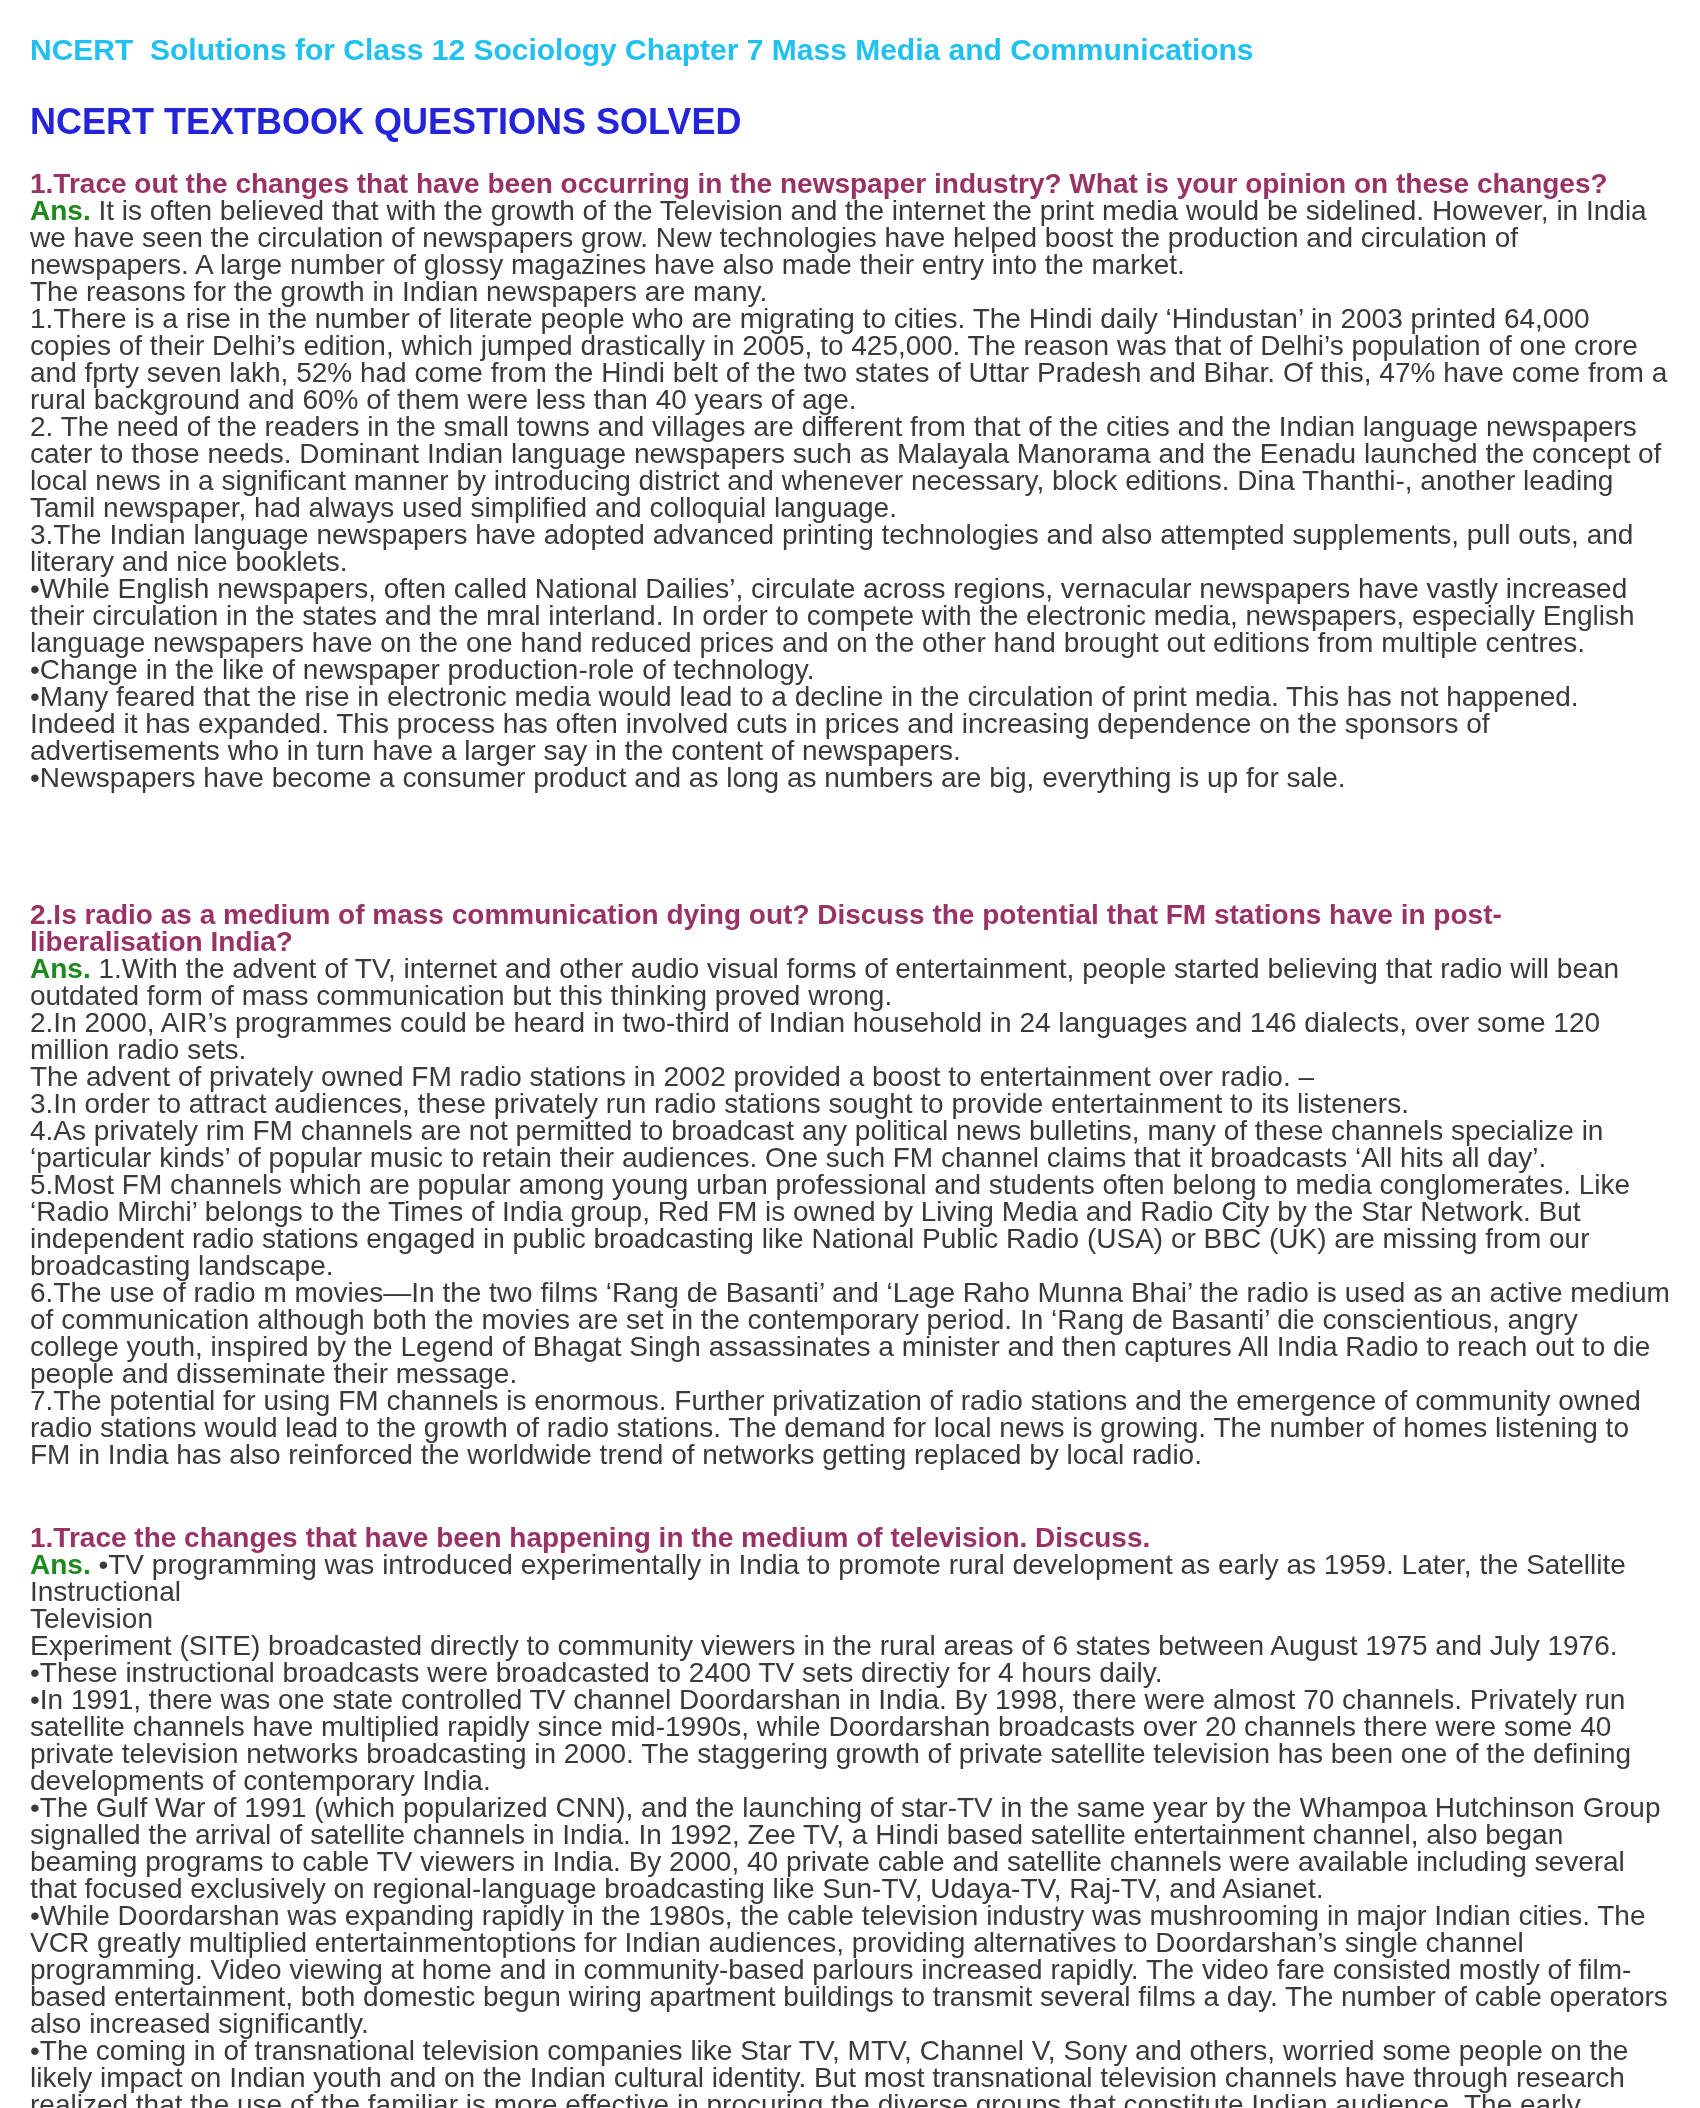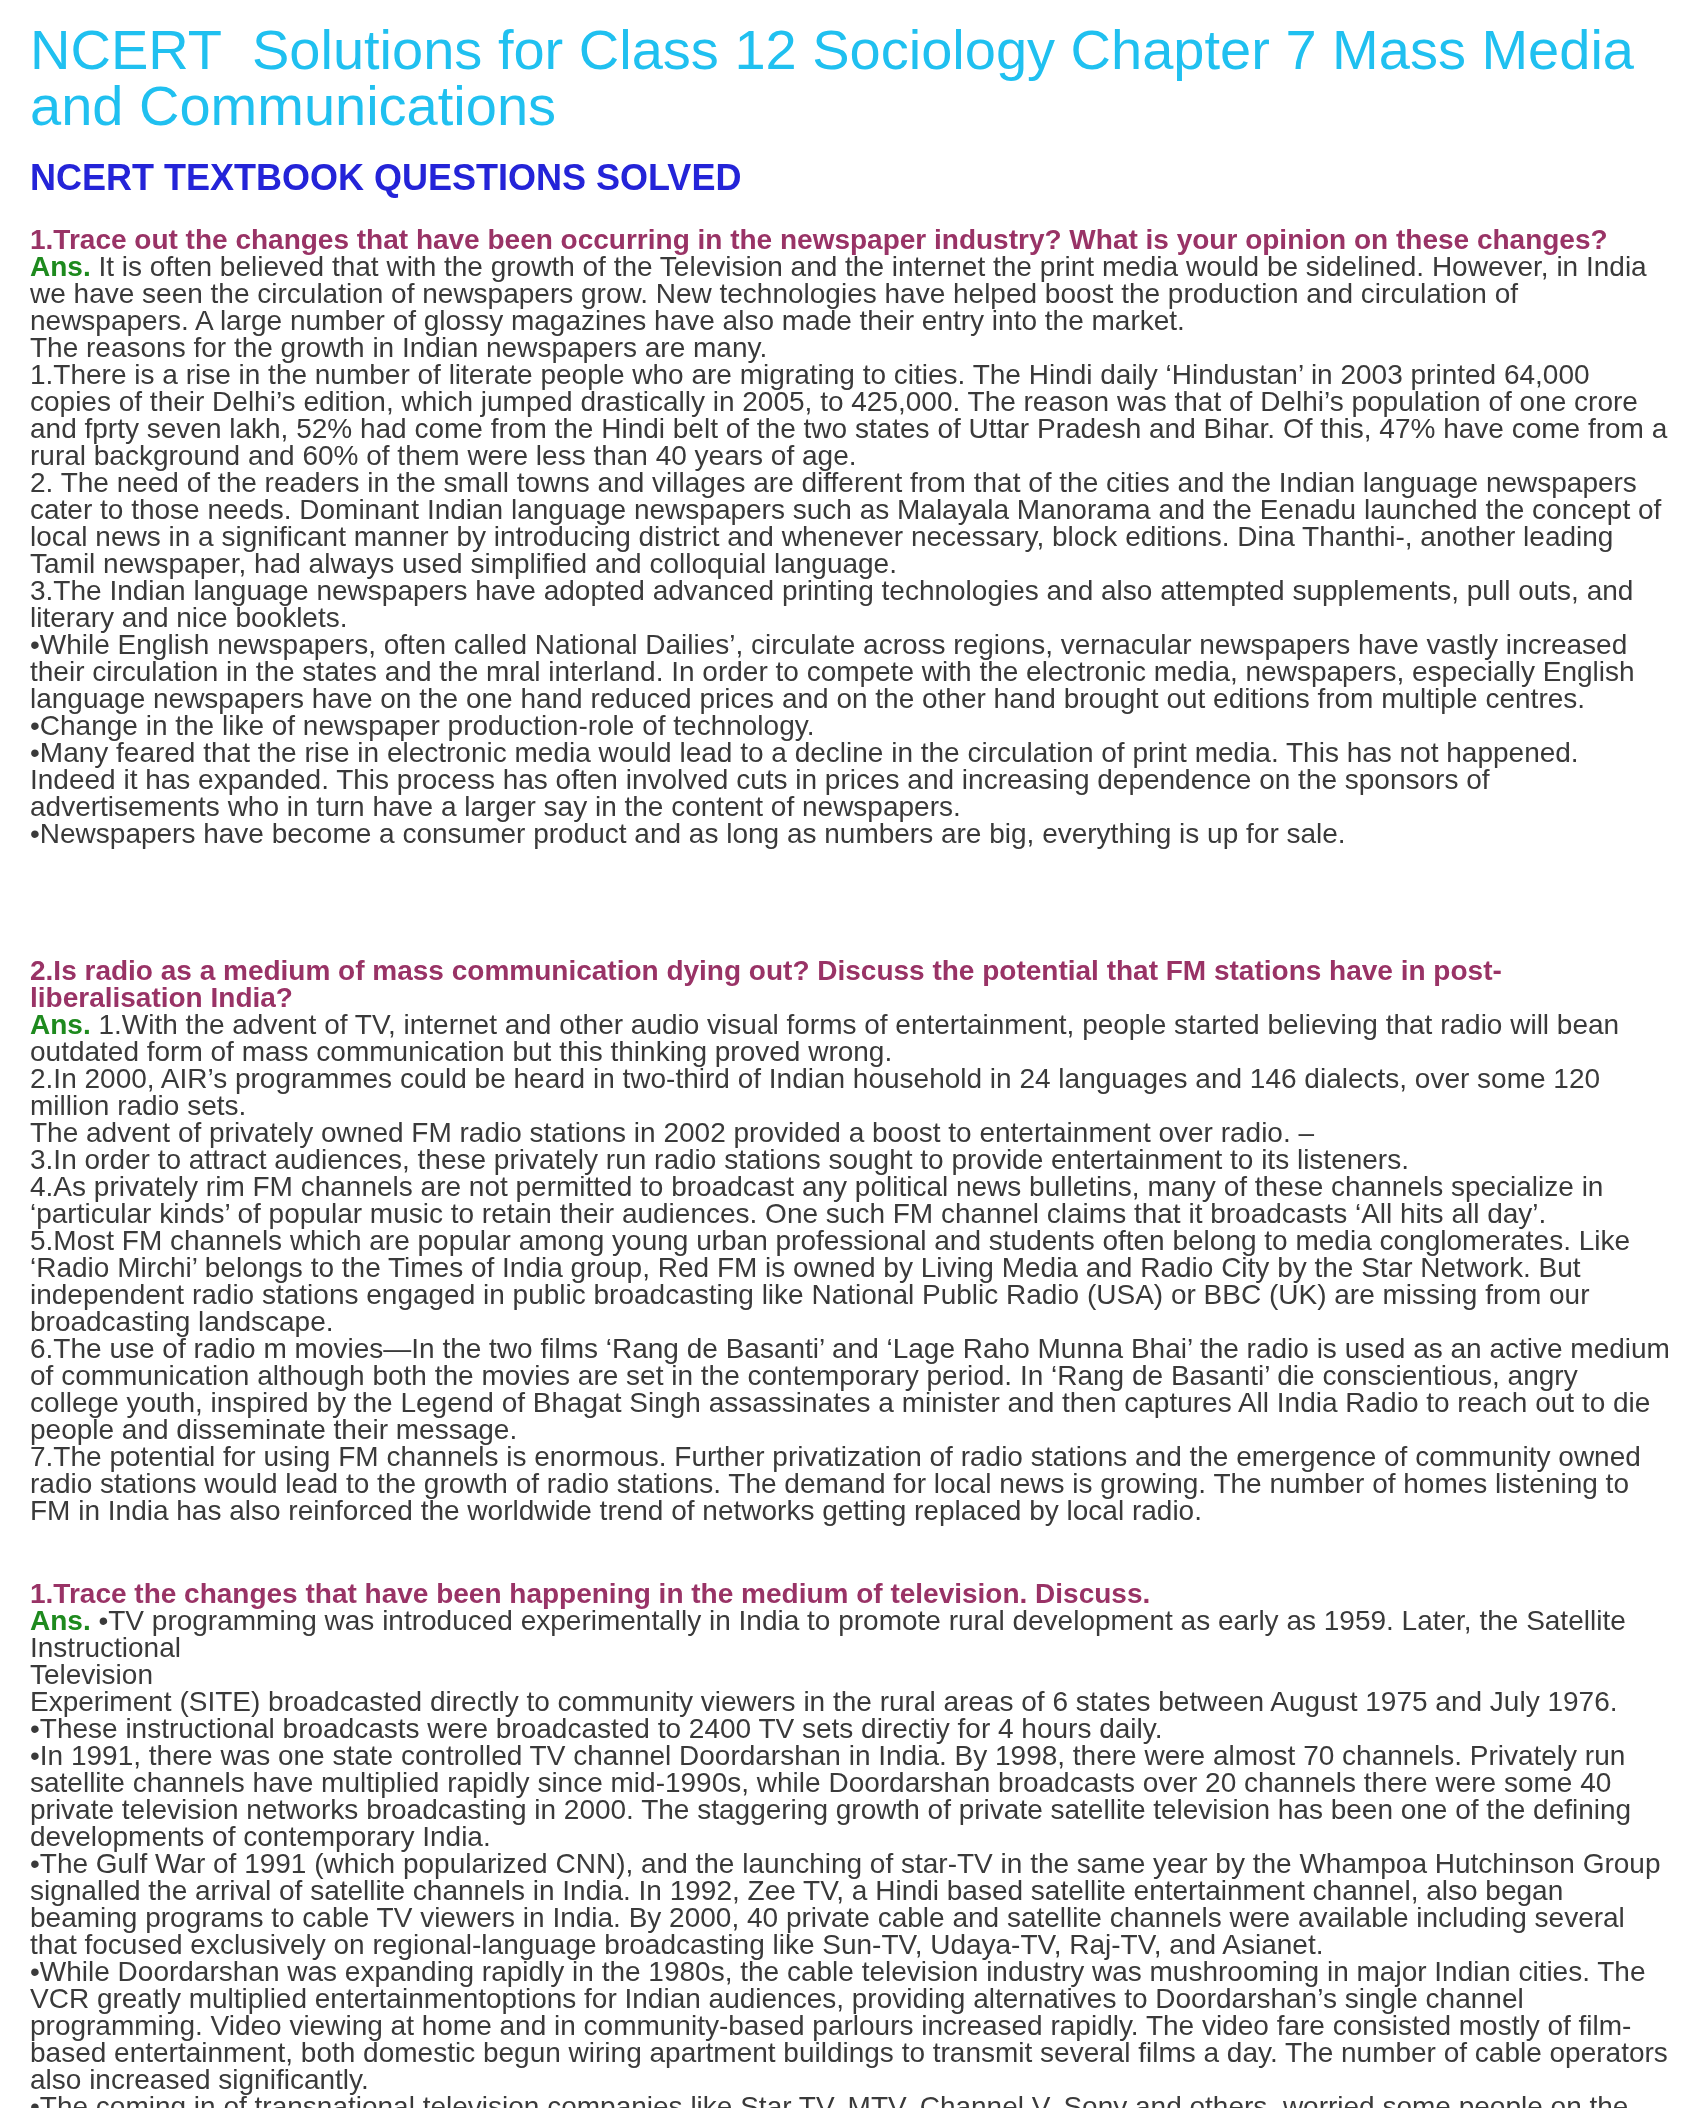--- a/index.html
+++ b/index.html
@@ -6,22 +6,22 @@
   html, body { background: #ffffff; }
   body {
     width: 1700px;
     min-height: 2108px;
     font-family: "Liberation Sans", "DejaVu Sans", sans-serif;
     color: var(--body-color, #3a3a3a);
   }
   .page { padding: 22px 30px 60px 30px; }
   .doc-title {
     color: var(--title-color, #20c0f0);
-    font-size: 56px;
-    font-weight: normal;
+    font-size: 30px;
+    font-weight: bold;
     line-height: 56px;
     white-space: pre-wrap;
   }
   .section-heading {
     color: var(--heading-color, #2424d8);
     font-size: 36px;
     font-weight: bold;
     line-height: 44px;
     text-align: left;
     margin-top: 22px;

